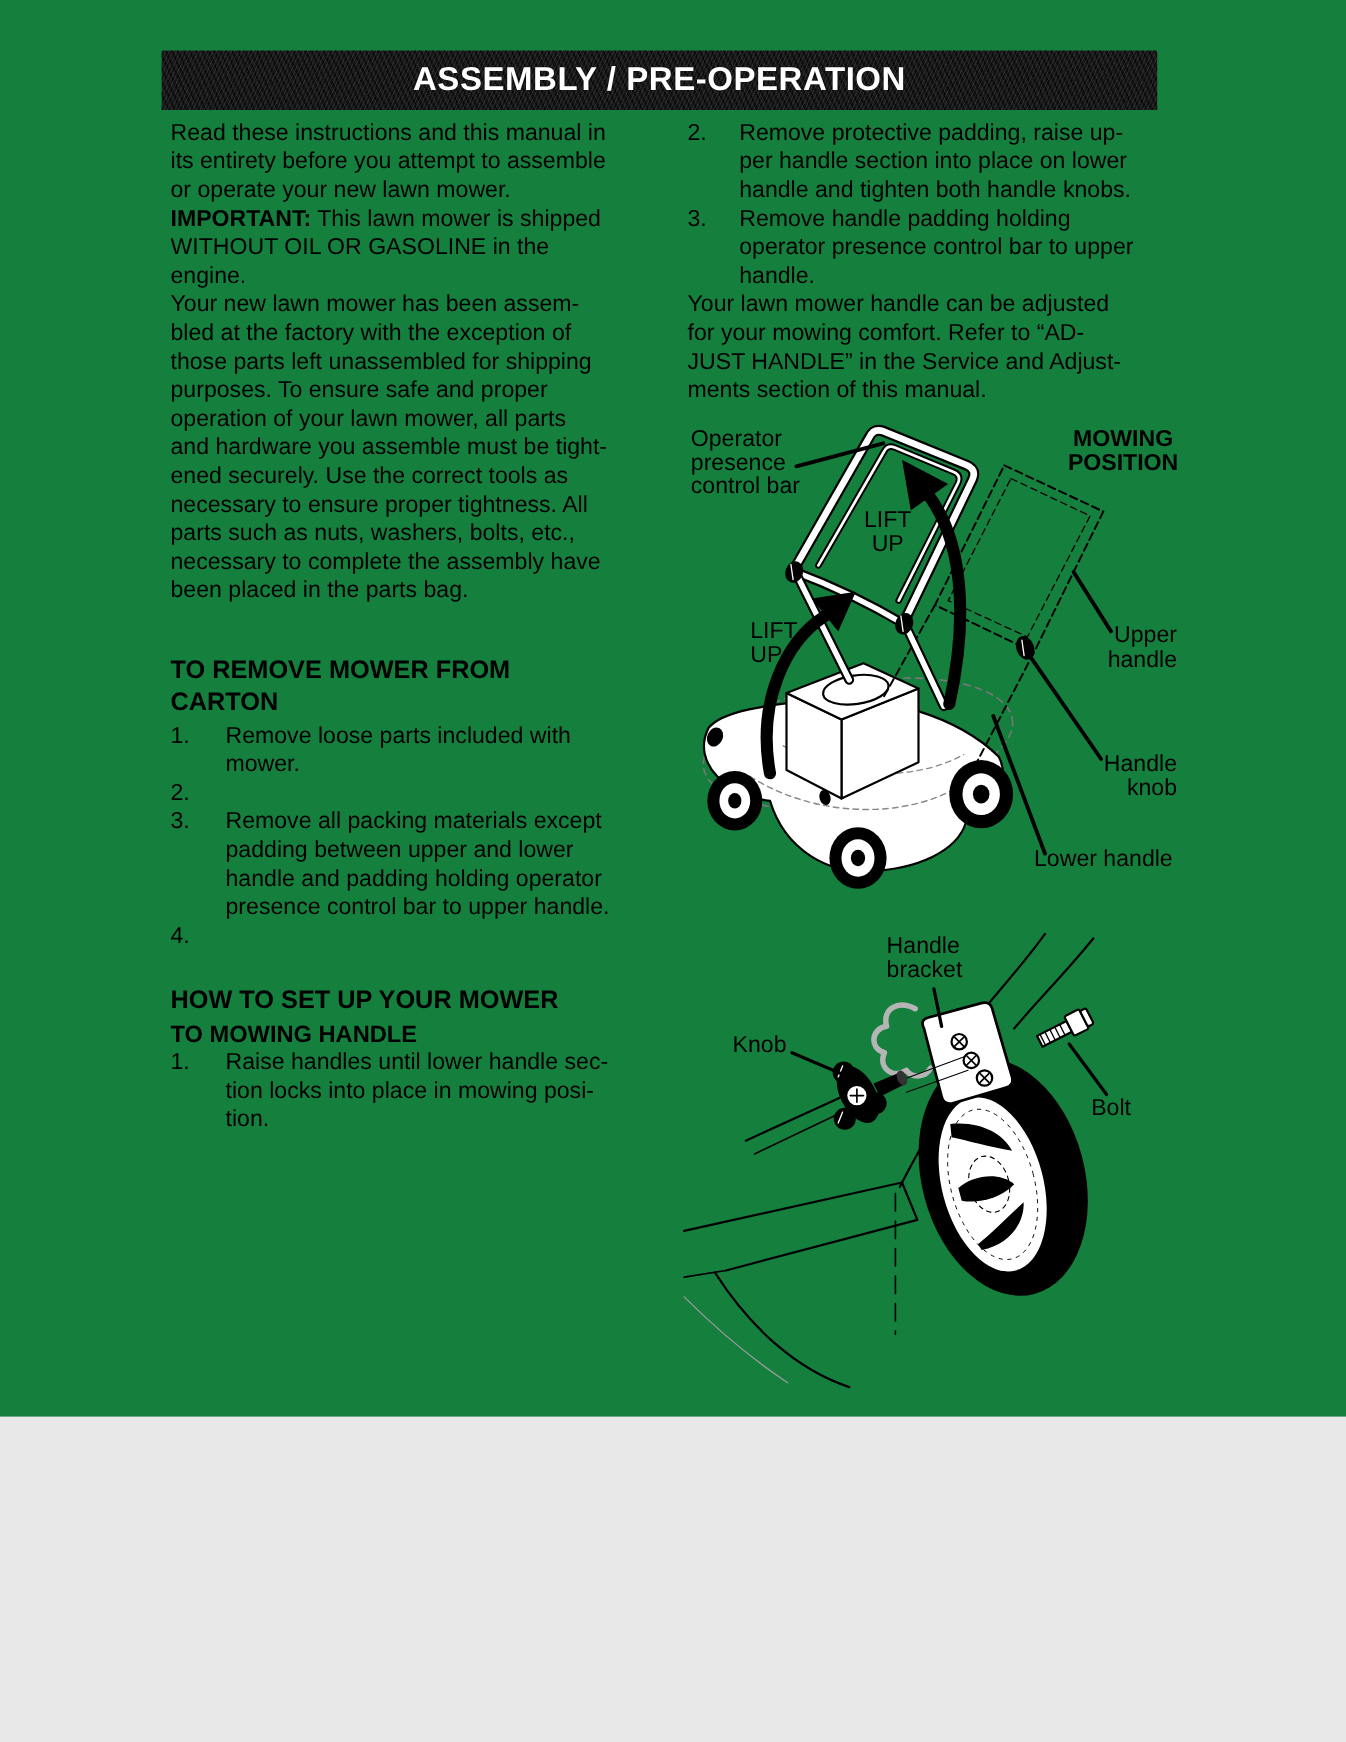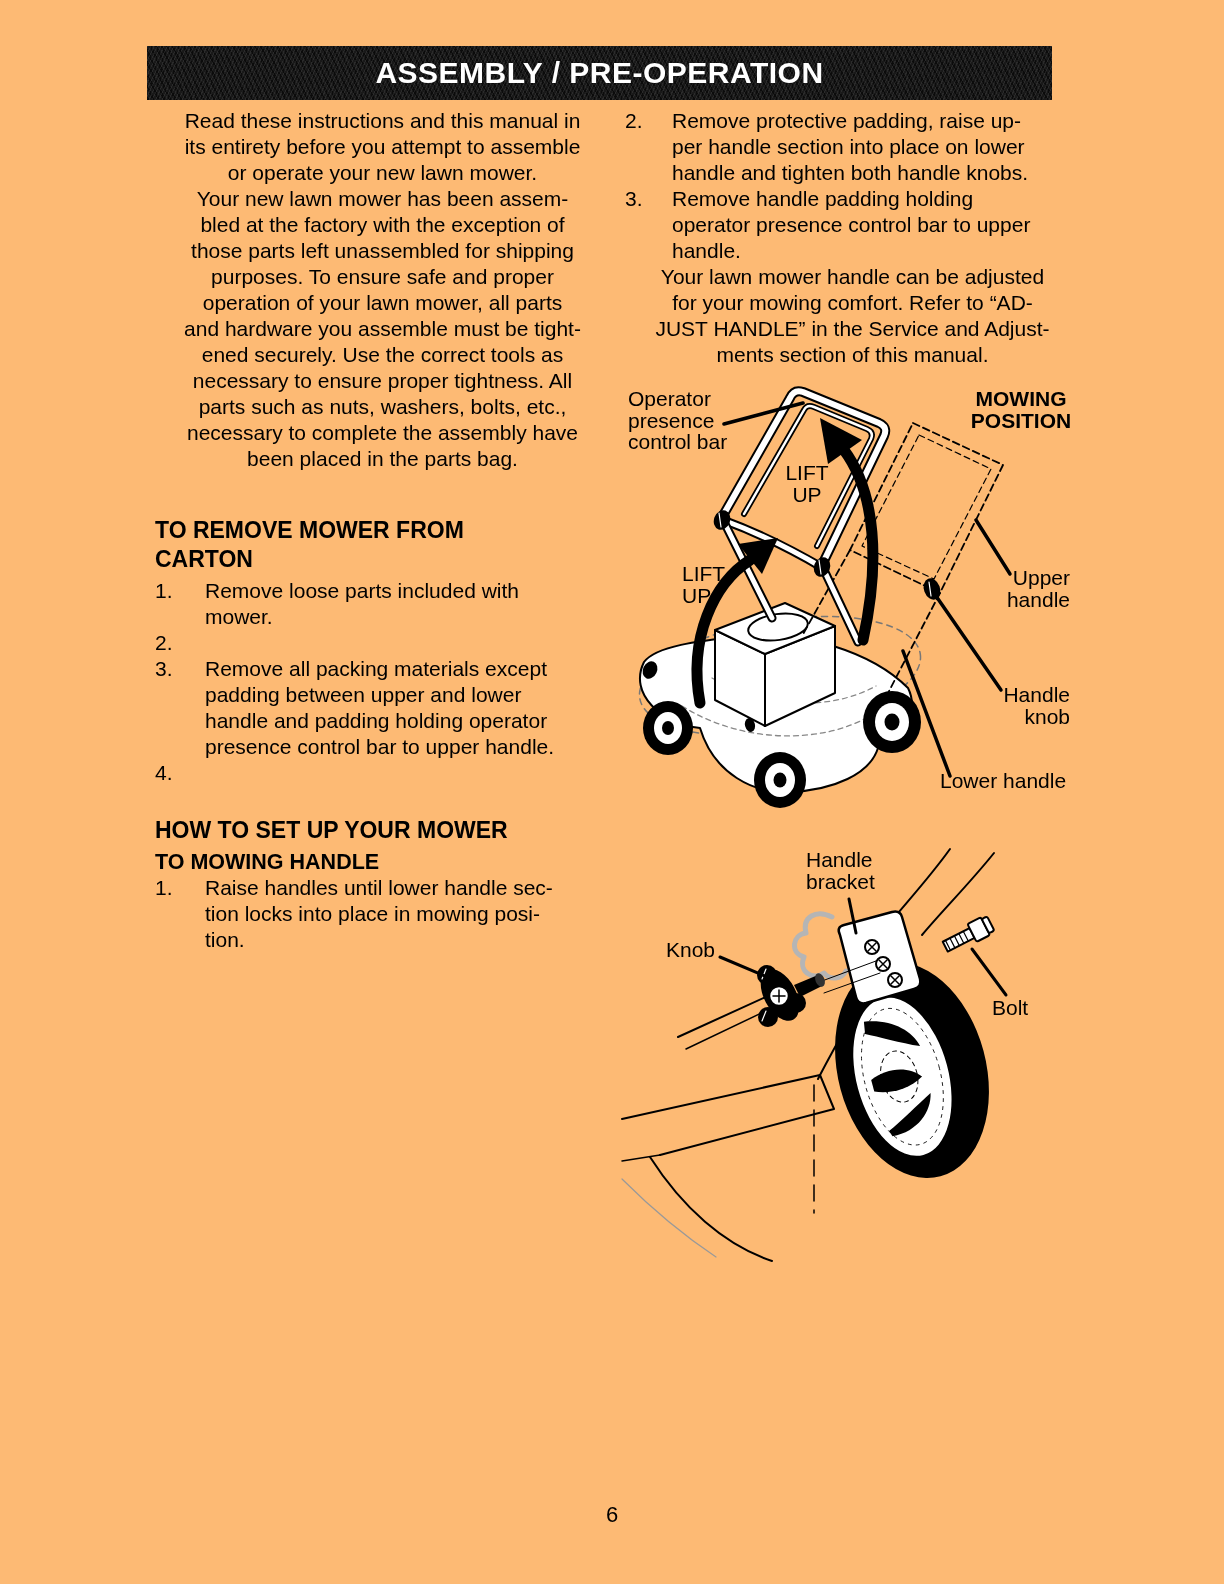--- a/index.html
+++ b/index.html
@@ -1,39 +1,39 @@
 <!DOCTYPE html>
 <html><head>
 <meta charset="utf-8">
 <style>
   html,body { margin:0; padding:0; background:#e8e8e8; }
   .page {
-    position:relative; width:1224px; height:1584px; margin:0 auto;
-    background:#fdba74; color:#000;
+    position:relative; width:1224px; height:1288px; margin:0 auto;
+    background:#15803d; color:#000;
     font-family:"Liberation Sans", sans-serif;
     overflow:hidden;
   }
   .header-bar {
     position:absolute; left:147px; top:46px; width:905px; height:54px;
     background-color:#191919;
     background-image:
       repeating-linear-gradient(115deg, rgba(255,255,255,0.08) 0px, rgba(255,255,255,0.08) 1px, transparent 1px, transparent 3px),
       repeating-linear-gradient(65deg, rgba(0,0,0,0.55) 0px, rgba(0,0,0,0.55) 2px, transparent 2px, transparent 5px);
     display:flex; align-items:center; justify-content:center;
   }
   .header-title {
     color:#fff; font-size:30px; font-weight:bold; letter-spacing:0.5px;
     text-shadow:0 0 1px #000;
   }
   .columns {
     position:absolute; left:155px; top:108px; width:925px;
     display:flex; gap:15px;
   }
   .col { width:455px; flex:none; }
-  p.body { font-size:21px; line-height:26px; margin:0; white-space:pre-line;text-align:center; }
+  p.body { font-size:21px; line-height:26px; margin:0; white-space:pre-line; }
   .mt { margin-top:26px; }
   h2.sec { font-size:23px; line-height:29px; font-weight:bold; margin:44px 0 4px 0; white-space:pre-line; }
   h2.sec2 { margin-top:30px; margin-bottom:0; }
   h3.sub { font-size:21.5px; line-height:26px; font-weight:bold; margin:4px 0 0 0; white-space:pre-line; }
   .olist { margin:0; }
   .oli { display:flex; font-size:21px; line-height:26px; }
   .oli .num { flex:none; width:50px; }
   .col-right .oli .num { width:47px; }
   .oli .txt { white-space:pre-line; }
   .diagram { position:relative; width:460px; margin-left:-5px; }
@@ -60,20 +60,23 @@
     <div class="header-title">ASSEMBLY / PRE-OPERATION</div>
   </div>
 
   <div class="columns">
 
     <div class="col col-left">
       <p class="body">Read these instructions and this manual in
 its entirety before you attempt to assemble
 or operate your new lawn mower.</p>
 
+      <p class="body mt"><b>IMPORTANT:</b><span> This lawn mower is shipped
+WITHOUT OIL OR GASOLINE in the
+engine.</span></p>
 
       <p class="body mt">Your new lawn mower has been assem-
 bled at the factory with the exception of
 those parts left unassembled for shipping
 purposes.  To ensure safe and proper
 operation of your lawn mower, all parts
 and hardware you assemble must be tight-
 ened securely.  Use the correct tools as
 necessary to ensure proper tightness.  All
 parts such as nuts, washers, bolts, etc.,

